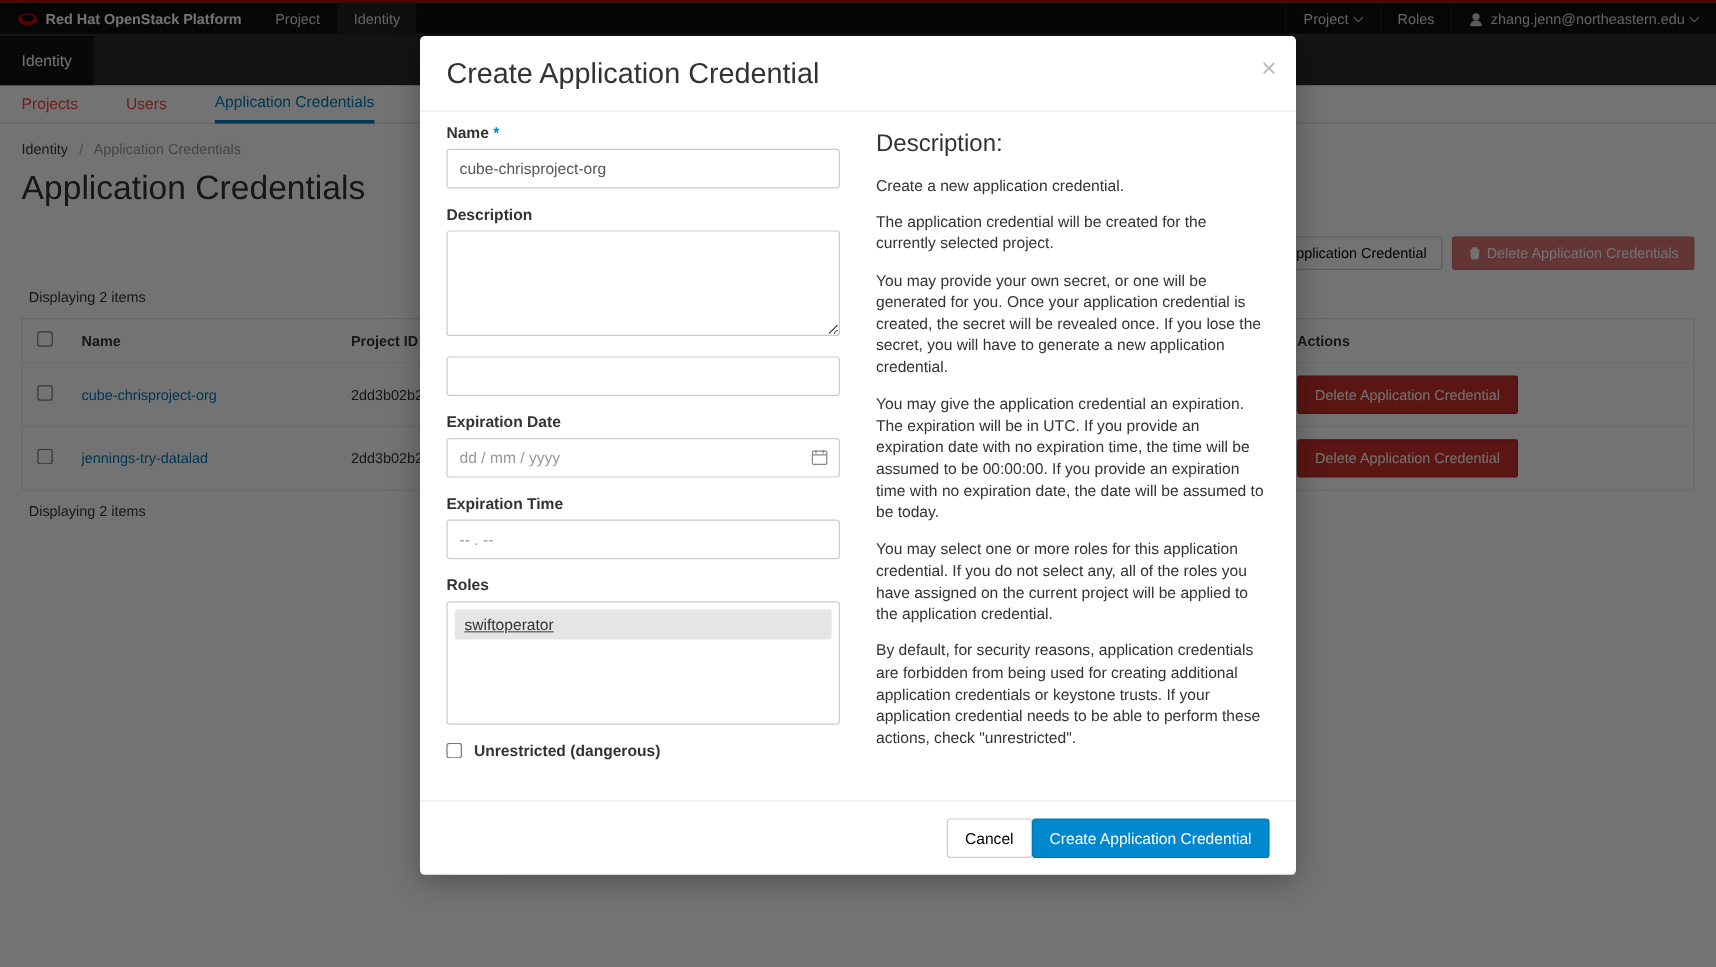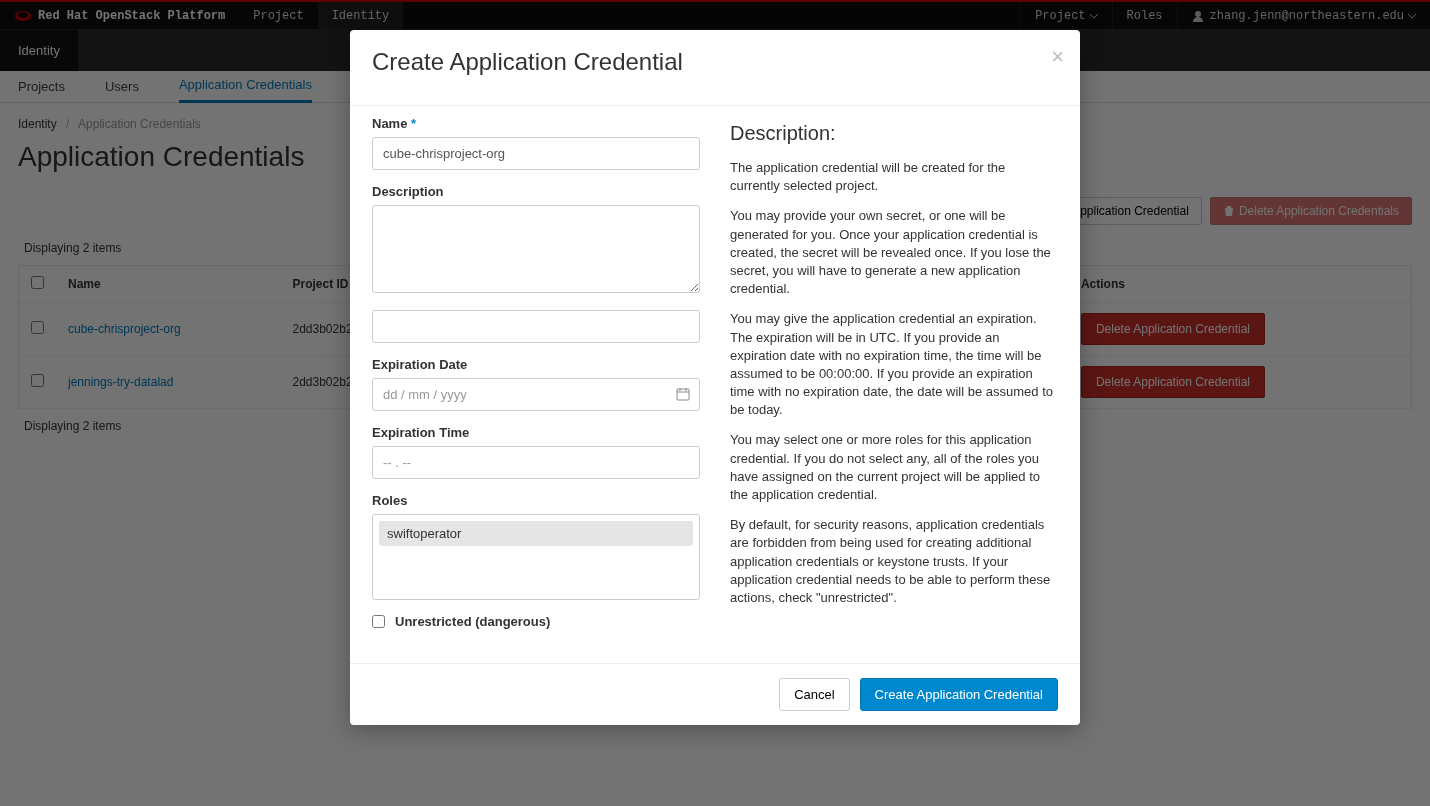--- a/index.html
+++ b/index.html
@@ -2,37 +2,37 @@
 <html><head>
 <meta charset="utf-8">
 <style>
 * { box-sizing: border-box; margin: 0; padding: 0; }
 body { font-family: "Helvetica Neue", Helvetica, Arial, sans-serif; font-size: 13px; color: #333; background: #fff; width: 1430px; height: 806px; overflow: hidden; position: relative; }
 
 
 .topline { height: 2px; background: #c00; }
 
 
-.navbar { background: #0e0e0e; height: 27px; display: flex; align-items: center; color: #ddd; font-size: 12px; font-family: Liberation Mono, monospace; }
+.navbar { background: #0e0e0e; height: 27px; display: flex; align-items: center; color: #ddd; font-size: 12px; }
 .navbar .brand { display: flex; align-items: center; gap: 6px; padding: 0 14px; font-weight: 600; color: #fff; }
 .navbar .brand svg { }
 .navbar .navitem { padding: 0 14px; height: 100%; display: flex; align-items: center; cursor: pointer; }
 .navbar .navitem.active { background: #232323; }
 .navbar .spacer { flex: 1; }
 .navbar .right-group { display: flex; align-items: center; height: 100%; }
 .navbar .right-group .navitem { border-left: 1px solid #222; }
 
 
 .subnav { background: #2b2b2b; height: 42px; display: flex; align-items: flex-end; padding: 0 0px; }
 .subnav .tab { padding: 13px 18px; color: #fff; font-size: 13px; cursor: pointer; }
 .subnav .tab.active { background: #121212; }
 
 
 .page-tabs { height: 32px; border-bottom: 1px solid #e0e0e0; display: flex; align-items: flex-end; padding: 0 18px; gap: 40px; font-size: 13px; }
-.page-tabs .ptab { padding: 8px 0px; cursor: pointer; color: #404040; }
+.page-tabs .ptab { padding: 8px 0px; cursor: pointer; color: #ef4444; }
 .page-tabs .ptab.active { color: #007bba; border-bottom: 3px solid #007bba; margin-bottom: -1px; }
 
 
 .breadcrumb { padding: 14px 18px 4px; font-size: 12px; color: #555; }
 .breadcrumb a { color: #333; text-decoration: none; }
 .breadcrumb .sep { color: #aaa; margin: 0 6px; }
 .breadcrumb .current { color: #999; }
 
 
 h1.page-title { font-size: 28px; font-weight: 400; padding: 6px 18px 18px; }
@@ -53,37 +53,37 @@
 table.data td a { color: #07b; text-decoration: none; }
 table.data .cb { width: 28px; text-align: center; }
 .btn-del { background: #c9302c; color: #fff; border: 1px solid #a02622; padding: 8px 14px; border-radius: 2px; cursor: pointer; font-size: 12px; }
 
 
 .overlay { position: absolute; top: 0; left: 0; right: 0; bottom: 0; background: rgba(0,0,0,0.55); display: flex; justify-content: center; align-items: flex-start; padding-top: 30px; }
 .modal { background: #fff; width: 730px; border-radius: 4px; box-shadow: 0 5px 25px rgba(0,0,0,0.3); }
 .modal .mhdr { padding: 18px 22px 16px; position: relative; }
 .modal .mhdr h2 { font-size: 24px; font-weight: 400; }
 .modal .mhdr .close { position: absolute; right: 16px; top: 14px; font-size: 22px; color: #bbb; cursor: pointer; }
-.modal .mbody { border-top: 1px solid #eee; padding: 10px 22px 20px; display: flex; gap: 30px; margin-top: 13px; }
+.modal .mbody { border-top: 1px solid #eee; padding: 10px 22px 20px; display: flex; gap: 30px; }
 .modal .col { flex: 1; min-width: 0; }
 .modal .form-group { margin-bottom: 14px; }
 .modal label { display: block; font-size: 13px; color: #333; font-weight: 700; margin-bottom: 6px; }
 .modal label .req { color: #08c; }
 .modal input[type="text"], .modal textarea, .modal .date-in, .modal .rolesbox { width: 100%; border: 1px solid #ccc; border-radius: 3px; padding: 8px 10px; font-size: 13px; color: #555; background: #fff; }
 .modal textarea { height: 88px; resize: vertical; }
 .modal .date-wrap { position: relative; }
 .modal .date-wrap .cal-icon { position: absolute; right: 10px; top: 9px; color: #888; }
-.modal .rolesbox { height: 86px; padding: 6px; overflow-y: auto; }
+.modal .rolesbox { height: 103px; padding: 6px; overflow-y: auto; text-decoration: underline; }
 .modal .role-opt { padding: 5px 8px; border-radius: 2px; font-size: 13px; cursor: pointer; color: #888; }
 .modal .role-opt.sel { background: #e5e5e5; color: #333; }
 .modal .checkbox-row { display: flex; align-items: center; gap: 10px; }
 .modal .checkbox-row label { font-weight: 700; margin: 0; }
 .modal .rcol h3 { font-size: 20px; font-weight: 400; margin: 6px 0 14px; }
 .modal .rcol p { font-size: 13px; line-height: 1.4; color: #333; margin-bottom: 12px; }
-.modal .mfoot { border-top: 1px solid #eee; padding: 14px 22px; display: flex; justify-content: flex-end; gap: 10px; }
+.modal .mfoot { border-top: 1px solid #eee; padding: 14px 22px; display: flex; justify-content: flex-end; }
 .modal .mfoot .btn { border: 1px solid #ccc; background: #fff; padding: 8px 14px; border-radius: 3px; cursor: pointer; font-size: 13px; }
 .modal .mfoot .btn.primary { background: #0088ce; color: #fff; border-color: #0077b3; }
 
 input::placeholder { color: #999; }
 </style>
 </head>
 <body>
 
 <div class="topline"></div>
 
@@ -230,20 +230,21 @@
             <div class="role-opt sel">swiftoperator</div>
           </div>
         </div>
         <div class="form-group checkbox-row">
           <input type="checkbox" style="">
           <label>Unrestricted (dangerous)</label>
         </div>
       </div>
       <div class="col rcol">
         <h3>Description:</h3>
+        <p>Create a new application credential.</p>
         <p>The application credential will be created for the currently selected project.</p>
         <p>You may provide your own secret, or one will be generated for you. Once your application credential is created, the secret will be revealed once. If you lose the secret, you will have to generate a new application credential.</p>
         <p>You may give the application credential an expiration. The expiration will be in UTC. If you provide an expiration date with no expiration time, the time will be assumed to be 00:00:00. If you provide an expiration time with no expiration date, the date will be assumed to be today.</p>
         <p>You may select one or more roles for this application credential. If you do not select any, all of the roles you have assigned on the current project will be applied to the application credential.</p>
         <p>By default, for security reasons, application credentials are forbidden from being used for creating additional application credentials or keystone trusts. If your application credential needs to be able to perform these actions, check "unrestricted".</p>
       </div>
     </div>
     <div class="mfoot">
       <button class="btn">Cancel</button>
       <button class="btn primary">Create Application Credential</button>

